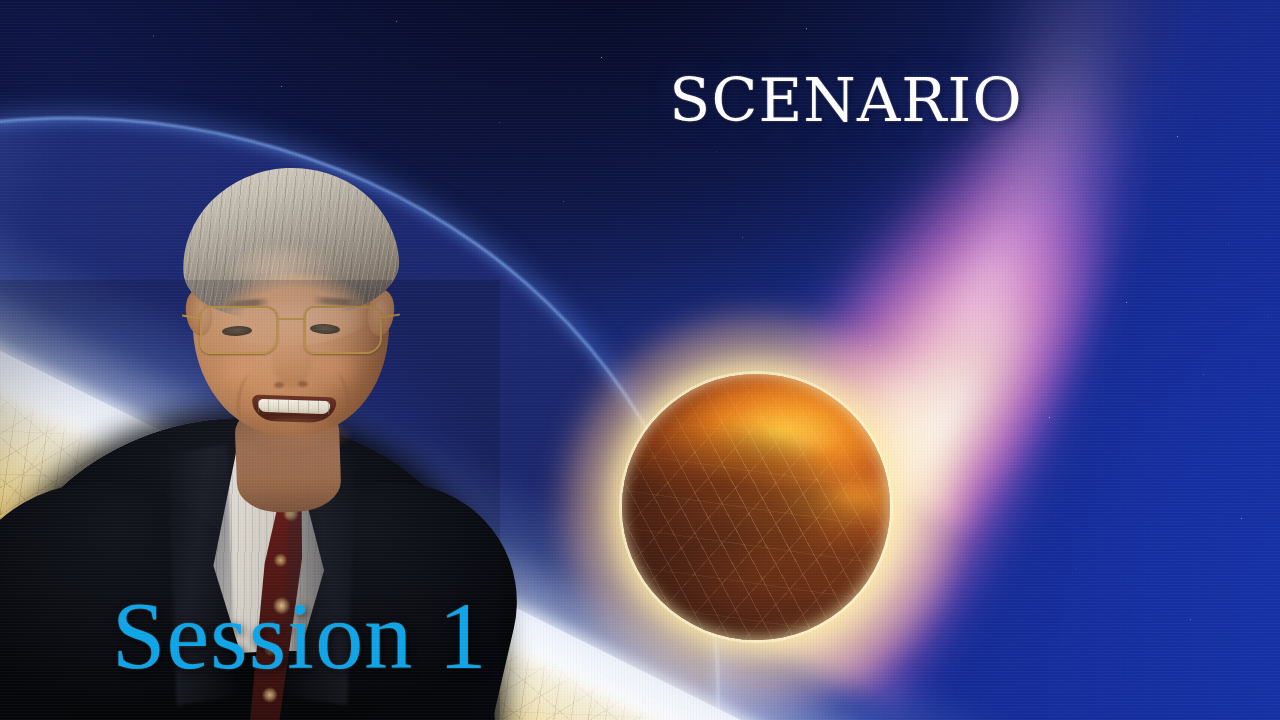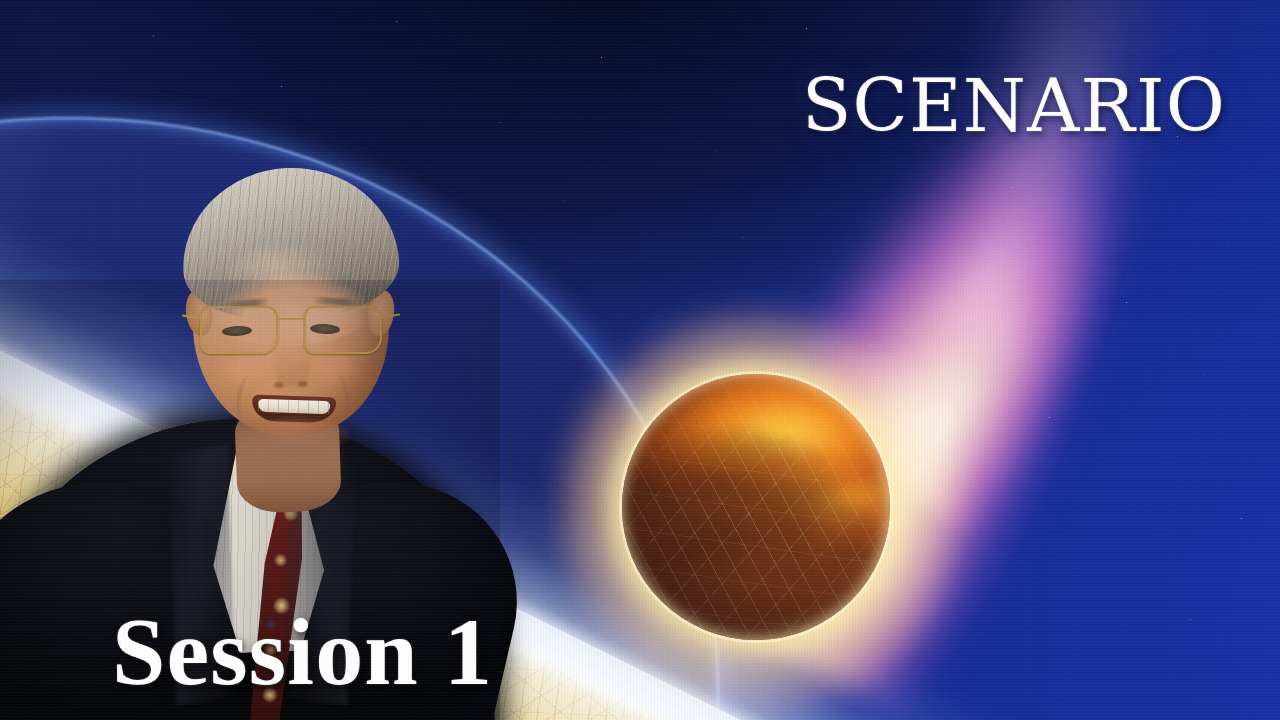--- a/index.html
+++ b/index.html
@@ -625,35 +625,34 @@
     font-family:"DejaVu Serif", "Liberation Serif", serif;
     font-weight:400;
     letter-spacing:.018em;
     line-height:.96;
     text-shadow:
       0 0 2px rgba(255,255,255,.35),
       2px 3px 7px rgba(6,10,40,.72),
       0 0 24px rgba(40,60,140,.50);
   }
   .t1{ font-size:96px; }
-  .t2{ font-size:72px; margin-top:12px;text-align:right; }
+  .t2{ font-size:60px; margin-top:12px; }
 
   .session{
     position:absolute;
     left:112px; top:588px;
-    color:#ffffff;
+    color:#0ea5e9;
     font-family:"Liberation Serif", "DejaVu Serif", serif;
-    font-weight:700;
+    font-weight:400;
     font-size:96px;
     line-height:1;
     letter-spacing:.012em;
     text-shadow:
       0 0 2px rgba(255,255,255,.30),
       2px 3px 8px rgba(0,0,0,.75);
-    margin-top: 16px;
   }
 
   
   .grain{
     position:absolute; inset:0;
     pointer-events:none;
     opacity:.055;
     background-image:
       repeating-linear-gradient(0deg, rgba(255,255,255,.5) 0 1px, rgba(0,0,0,0) 1px 3px),
       repeating-linear-gradient(90deg, rgba(0,0,0,.5) 0 1px, rgba(0,0,0,0) 1px 3px);

